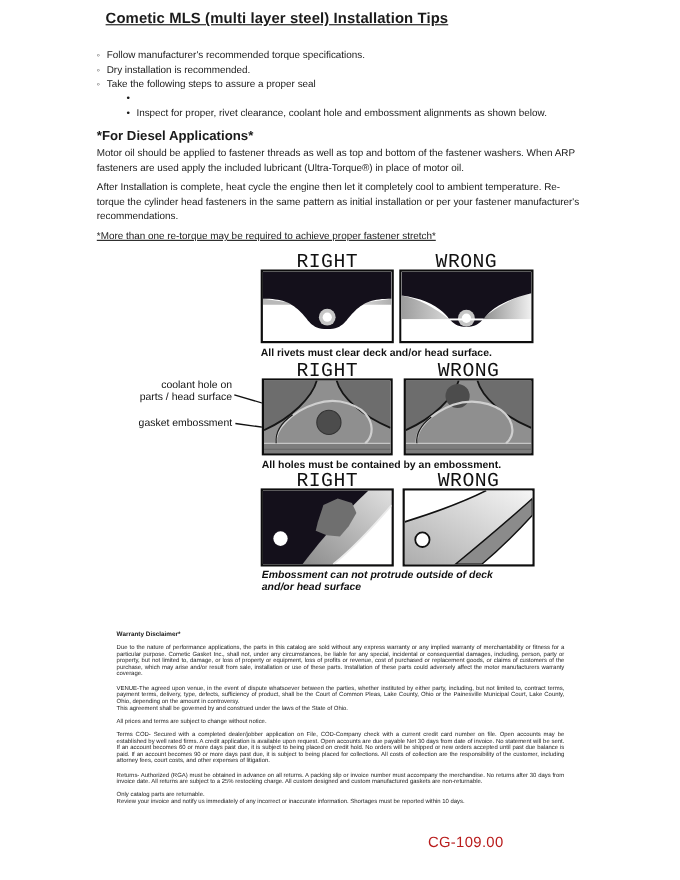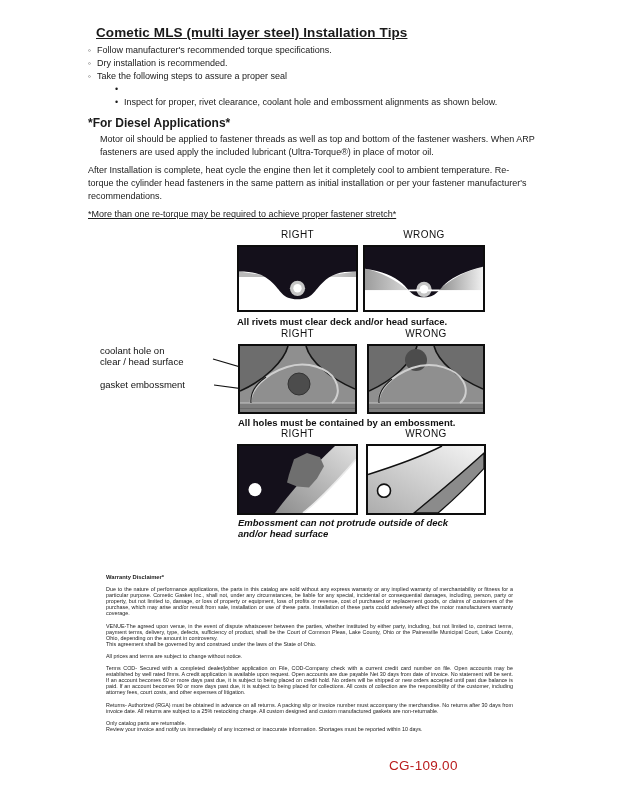--- a/index.html
+++ b/index.html
@@ -1,39 +1,39 @@
 <!DOCTYPE html>
 <html><head>
 <meta charset="utf-8">
 <style>
   * { margin:0; padding:0; box-sizing:border-box; }
   html,body { width:618px; height:800px; background:#ffffff; }
   body { font-family:"Liberation Sans", sans-serif; color:#1a1a1a; position:relative; }
   .page { position:absolute; left:0; top:0; width:618px; height:800px; background:#fff; overflow:hidden; }
 
-  .title { position:absolute; left:96px; top:25px; font-size:13.5px; font-weight:bold;
+  .title { position:absolute; left:96px; top:9px; font-size:13.5px; font-weight:bold;
            text-decoration:underline; letter-spacing:.1px; }
 
   .tips { position:absolute; left:88px; top:44px; width:460px; font-size:9px; line-height:13px; }
   .tip-row { display:flex; align-items:baseline; }
   .tip-row.lvl2 { padding-left:27px; }
   .bullet { width:9px; flex:0 0 9px; font-size:9px; }
   .bullet.open { font-size:8px; }
 
   .diesel-h { position:absolute; left:88px; top:116px; font-size:12px; font-weight:bold; }
   .para { position:absolute; left:88px; width:444px; font-size:9px; line-height:13px; }
-  .p1 { top:133px;margin-left:12px; } .p2 { top:164px; } .pnote { top:208px;text-decoration:underline; }
-
-  .rw-label { position:absolute; font-size:10px; letter-spacing:.4px; text-align:center; color:#111; }
+  .p1 { top:133px; } .p2 { top:164px; } .pnote { top:208px;text-decoration:underline; }
+
+  .rw-label { position:absolute; font-size:18px; letter-spacing:.4px; text-align:center; color:#111;font-family:Liberation Mono, monospace; }
   .dbox { position:absolute; border:2.4px solid #0d0d0d; background:#fff; }
   .dbox svg { display:block; width:100%; height:100%; }
 
   .caption { position:absolute; font-size:9.5px; font-weight:bold; line-height:11px; color:#111; }
 
-  .side-label { position:absolute; left:100px; width:111px; text-align:left;
+  .side-label { position:absolute; left:100px; width:111px; text-align:right;
                 font-size:9.5px; line-height:11px; color:#111; }
   .leader-svg { position:absolute; left:210px; top:350px; width:85px; height:45px; pointer-events:none; }
 
   .legal { position:absolute; left:106px; top:574px; width:407px; font-size:5.4px;
            line-height:6.1px; color:#222; text-align:justify; }
   .legal-h { font-weight:bold; font-size:5.8px; }
   .legal p { margin-top:6px; }
   .legal p.tight { margin-top:0; }
 
   .footer { position:absolute; left:389px; top:758px; font-size:13.5px; color:#b91c1c; letter-spacing:.3px; }
@@ -115,21 +115,21 @@
     </svg>
   </div>
 
   <div class="caption" style="left:237px; top:316px;">All rivets must clear deck and/or head surface.</div>
 
   <div class="rw-label" style="left:238px; top:328px; width:119px;">RIGHT</div>
   <div class="rw-label" style="left:367px; top:328px; width:118px;">WRONG</div>
 
   <div class="side-label" style="top:345px;">
     <div>coolant hole on</div>
-    <div>clear / head surface</div>
+    <div>parts / head surface</div>
   </div>
   <div class="side-label" style="top:379px;">gasket embossment</div>
 
   <svg class="leader-svg" viewBox="0 0 85 45">
     <line x1="3" y1="9" x2="78" y2="31" stroke="#111" stroke-width="1.2"></line>
     <line x1="4" y1="35" x2="48" y2="41" stroke="#111" stroke-width="1.2"></line>
   </svg>
 
   <div class="dbox" style="left:238px; top:344px; width:119px; height:70px;">
     <svg viewBox="0 0 115 66" preserveAspectRatio="none">

